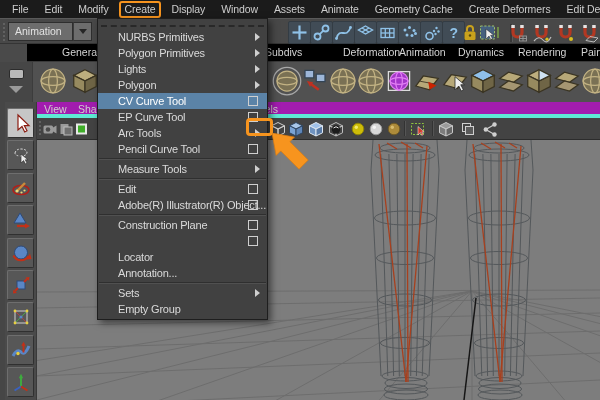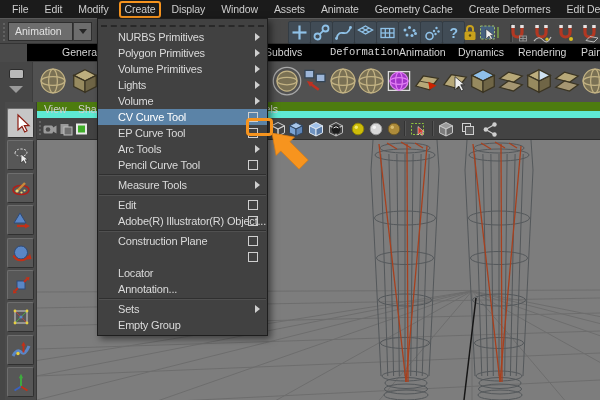--- a/index.html
+++ b/index.html
@@ -41,21 +41,21 @@
   
   .leftstrip{left:0;top:102px;width:5px;height:298px;background:#464646;}
   .toolbox{left:5px;top:102px;width:32px;height:298px;background:#4a4a4a;border-right:1px solid #3a3a3a;box-sizing:border-box;}
   .tool{position:absolute;left:2px;width:27px;height:30px;background:#575757;border:1px solid;
         border-color:#6e6e6e #303030 #303030 #6e6e6e;border-radius:2px;
         display:flex;align-items:center;justify-content:center;box-sizing:border-box;}
   .tool.active{background:#c6c6c6;}
 
   
   .panel{left:37px;top:102px;width:563px;height:298px;}
-  .pmenubar{position:absolute;left:0;top:0;width:563px;height:16px;background:#4d7c0f;border-bottom:7px solid #5eead4;box-sizing:border-box;}
+  .pmenubar{position:absolute;left:0;top:0;width:563px;height:16px;background:#a21caf;border-bottom:4px solid #5eead4;box-sizing:border-box;}
   .pmenu{position:absolute;top:1px;font-size:10.5px;color:#d0d0d0;white-space:nowrap;}
   .piconbar{position:absolute;left:0;top:16px;width:563px;height:22px;background:#434343;border-bottom:1px solid #2c2c2c;box-sizing:border-box;}
   .picon{position:absolute;top:3px;width:16px;height:16px;}
   .pvsep{position:absolute;top:3px;width:1px;height:15px;background:#333;border-right:1px solid #555;}
   .viewport{position:absolute;left:0;top:38px;width:563px;height:260px;background:#7d7d7d;overflow:hidden;}
 
   
   .menu{left:97px;top:18px;width:171px;background:#414141;border:1px solid #1e1e1e;
         box-shadow:3px 3px 7px rgba(0,0,0,.5);z-index:50;padding-bottom:2px;box-sizing:border-box;}
   .tearoff{height:5px;margin:1px 3px 2px 3px;border-bottom:2px dashed #282828;}
@@ -195,21 +195,21 @@
             <rect x="13.2" y="3" width="3.5" height="3" fill="#e3e3e3"></rect>
             <polygon points="11,14.5 19,16 15,20 7,18.5" fill="none" stroke="#bbb"></polygon>
           </svg></div>
       </div>
   </div>
 
   <div class="abs tabs">
       <span class="tab" style="left: 35px;">General</span>
       <span class="tab" style="left: 77px;">Curves</span>
       <span class="tab" style="left: 238px;">Subdivs</span>
-      <span class="tab" style="left: 303px; font-family: Liberation Mono, monospace;">Deformation</span>
+      <span class="tab" style="left: 316px;">Deformation</span>
       <span class="tab" style="left: 372px;">Animation</span>
       <span class="tab" style="left: 431px;">Dynamics</span>
       <span class="tab" style="left: 491px;">Rendering</span>
       <span class="tab" style="left: 554px;">PaintEffects</span>
     </div>
 
   <div class="abs shelfrow">
     <div class="shelfcol">
       <div class="shelfsel"></div>
       <div class="shelfcaret"></div>
@@ -529,23 +529,22 @@
             <line x1="472" y1="3" x2="480" y2="8"></line>
           </g>
      <line x1="439" y1="158" x2="427" y2="260" stroke="#161616" stroke-width="1.5"></line>
    </svg></div>
   </div>
 
   <div class="abs menu" id="createmenu">
     <div class="tearoff"></div>
   <div class="mrow"><span>NURBS Primitives</span><span class="sub"></span></div>
       <div class="mrow"><span>Polygon Primitives</span><span class="sub"></span></div>
-      <div class="mrow"><span>Volume Primitives</span><span class="sub"></span></div>
       <div class="mrow"><span>Lights</span><span class="sub"></span></div>
-      <div class="mrow"><span>Volume</span><span class="sub"></span></div>
+      <div class="mrow"><span>Polygon</span><span class="sub"></span></div>
       <div class="mrow hl"><span>CV Curve Tool</span><span class="opt"></span></div>
       <div class="mrow"><span>EP Curve Tool</span><span class="opt"></span></div>
       <div class="mrow"><span>Arc Tools</span><span class="sub"></span></div>
       <div class="mrow"><span>Pencil Curve Tool</span><span class="opt"></span></div>
       <div class="msep"></div>
       <div class="mrow"><span>Measure Tools</span><span class="sub"></span></div>
       <div class="msep"></div>
       <div class="mrow"><span>Edit</span><span class="opt"></span></div>
       <div class="mrow"><span>Adobe(R) Illustrator(R) Object...</span><span class="opt"></span></div>
       <div class="msep"></div>

